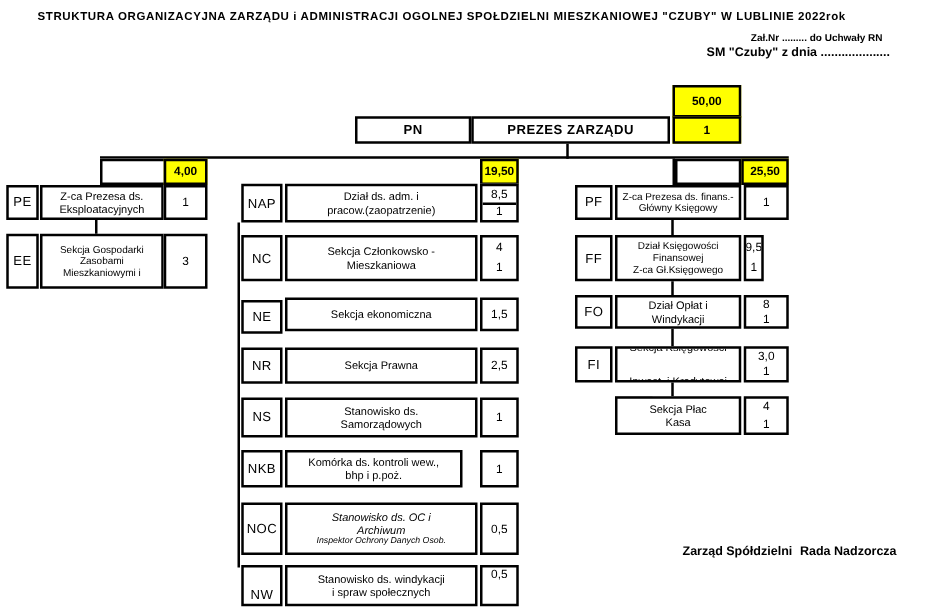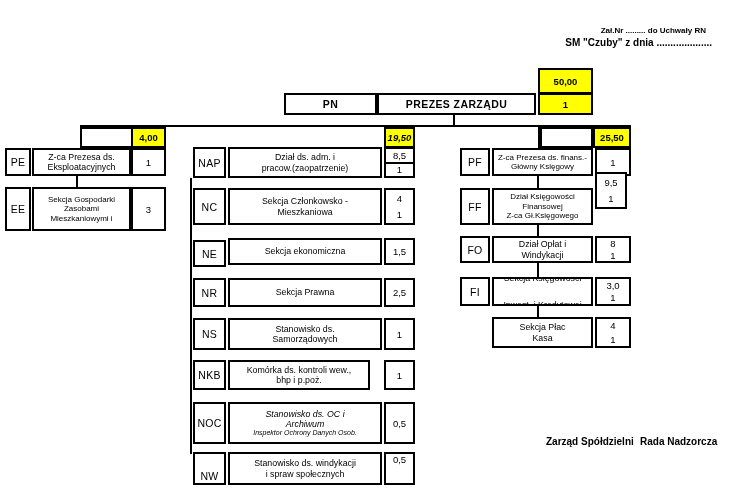--- a/index.html
+++ b/index.html
@@ -29,20 +29,21 @@
   .num-item{display:flex;align-items:center;justify-content:center;width:100%;flex:1;}
   .num-item.divided{border-top:2px solid #000;}
   .line{position:absolute;background:#000;z-index:1;}
   .root-label{font-weight:bold;letter-spacing:0.4px;font-size:10.5px;}
 </style>
 </head>
 <body>
 
 <div id="stage">
 
+  <div class="abs title" style="left:30px;top:8px;">STRUKTURA ORGANIZACYJNA ZARZĄDU i ADMINISTRACJI OGOLNEJ SPOŁDZIELNI MIESZKANIOWEJ "CZUBY" W LUBLINIE  2022rok</div>
   <div class="abs note1" style="right:34px;top:26px;">Zał.Nr ......... do Uchwały RN</div>
   <div class="abs note2" style="right:28px;top:37px;">SM "Czuby" z dnia ....................</div>
 
   <div class="line" style="left:453px;top:114px;width:2px;height:13px;"></div>
   <div class="line" style="left:80px;top:125px;width:551px;height:2px;"></div>
   <div class="line" style="left:538px;top:127px;width:2px;height:22px;"></div>
   <div class="line" style="left:76px;top:176px;width:2px;height:13px;"></div>
   <div class="line" style="left:190px;top:178px;width:2px;height:276px;"></div>
   <div class="line" style="left:537px;top:176px;width:2px;height:144px;"></div>
 
@@ -50,21 +51,21 @@
   <div class="cell" style="left:284px;top:93px;width:93px;height:22px;">
     <span class="root-label">PN</span>
   </div>
   <div class="cell" style="left:377px;top:93px;width:159px;height:22px;">
     <span class="root-label">PREZES ZARZĄDU</span>
   </div>
   <div class="cell yellow" style="left:538px;top:93px;width:55px;height:22px;">1</div>
 
   <div class="cell" style="left:80px;top:127px;width:53px;height:21px;"></div>
   <div class="cell yellow" style="left:131px;top:127px;width:35px;height:21px;">4,00</div>
-  <div class="cell yellow" style="left:384px;top:127px;width:31px;height:21px;font-style:italic;">19,50</div>
+  <div class="cell yellow" style="left:384px;top:127px;width:31px;height:21px;">19,50</div>
   <div class="cell" style="left:540px;top:127px;width:53px;height:21px;"></div>
   <div class="cell yellow" style="left:593px;top:127px;width:38px;height:21px;">25,50</div>
 
   <div id="boxes">
       <div class="cell code-cell" style="left: 5px; top: 148px; width: 26px; height: 28px;">PE</div>
       <div class="cell label-cell" style="left: 32px; top: 148px; width: 99px; height: 28px;">
         <div class="label-line">Z-ca Prezesa ds.</div>
         <div class="label-line">Eksploatacyjnych</div>
       </div>
       <div class="cell num-cell" style="left: 131px; top: 148px; width: 35px; height: 28px;">
@@ -151,21 +152,21 @@
       </div>
       <div class="cell num-cell" style="left: 595px; top: 148px; width: 36px; height: 28px;">
         <div class="num-item">1</div>
       </div>
       <div class="cell code-cell" style="left: 460px; top: 188px; width: 30px; height: 37px;">FF</div>
       <div class="cell label-cell small" style="left: 492px; top: 188px; width: 101px; height: 37px;">
         <div class="label-line">Dział Księgowości</div>
         <div class="label-line">Finansowej</div>
         <div class="label-line">Z-ca Gł.Księgowego</div>
       </div>
-      <div class="cell num-cell" style="left: 595px; top: 172px; width: 32px; height: 37px;">
+      <div class="cell num-cell" style="left: 595px; top: 188px; width: 16px; height: 37px;">
         <div class="num-item">9,5</div>
         <div class="num-item">1</div>
       </div>
       <div class="cell code-cell" style="left: 460px; top: 236px; width: 30px; height: 27px;">FO</div>
       <div class="cell label-cell" style="left: 492px; top: 236px; width: 101px; height: 27px;">
         <div class="label-line">Dział Opłat i</div>
         <div class="label-line">Windykacji</div>
       </div>
       <div class="cell num-cell" style="left: 595px; top: 236px; width: 36px; height: 27px;">
         <div class="num-item">8</div>

